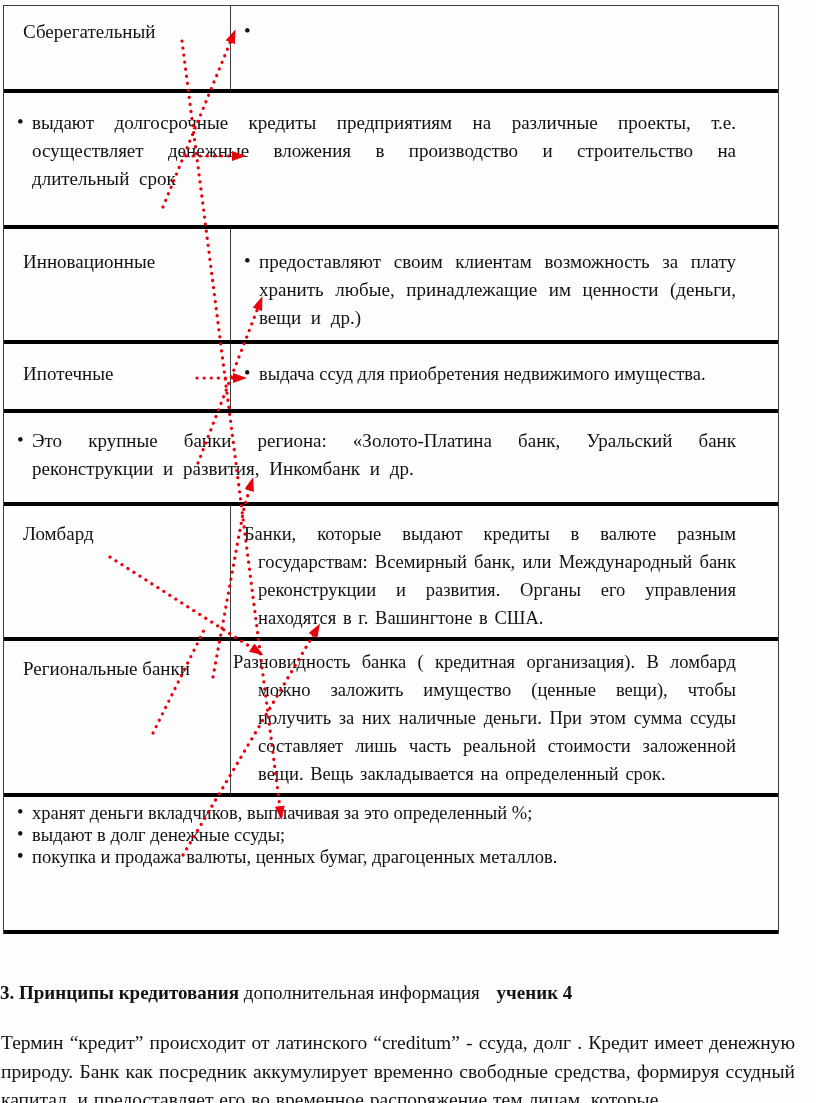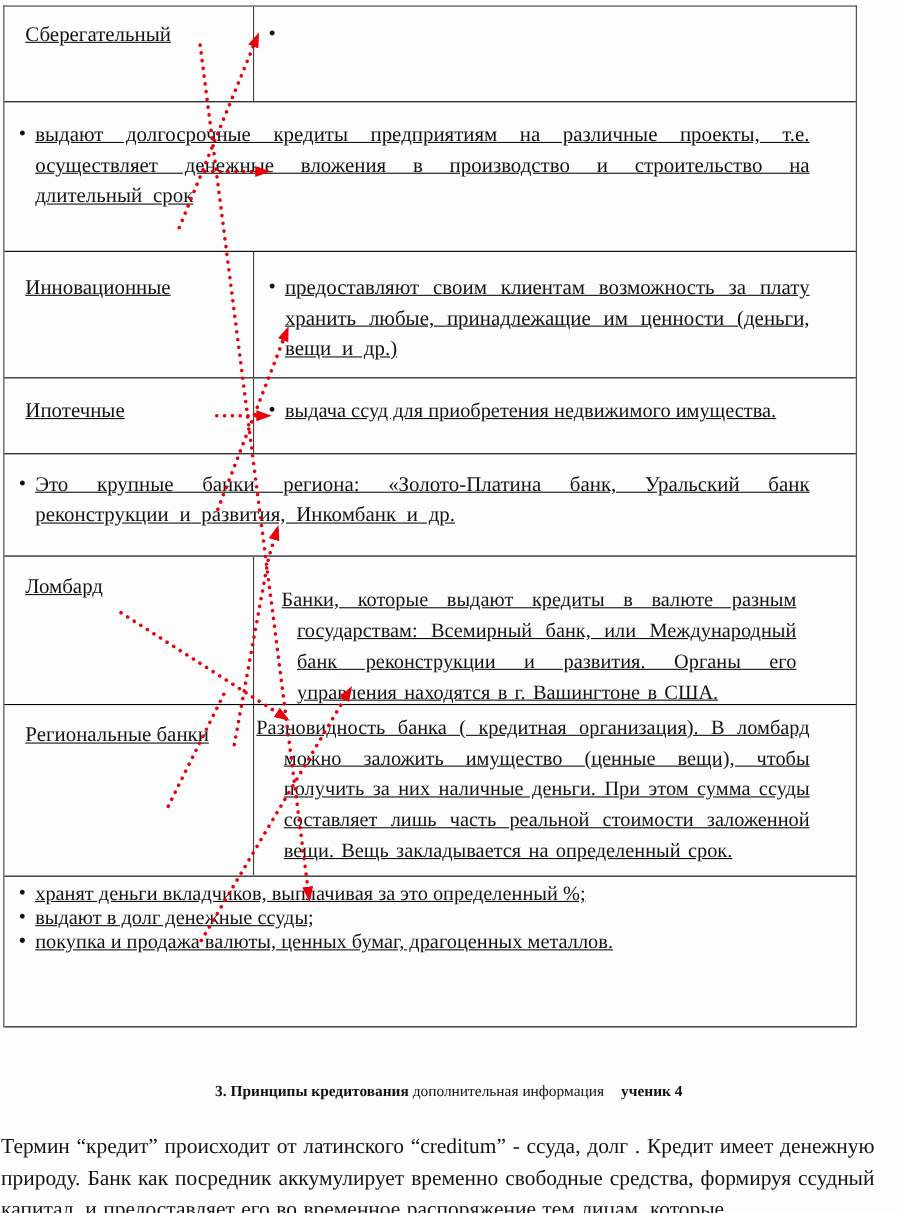--- a/index.html
+++ b/index.html
@@ -5,21 +5,21 @@
   html,body{margin:0;padding:0;}
   body{
     width:816px;height:1103px;position:relative;overflow:hidden;
     background:#fdfdfd;color:#121212;
     font-family:"Liberation Serif", serif;
   }
   .banks-table{
     position:absolute;left:3px;top:5px;width:774px;
     border:1px solid #3f3f3f;border-bottom:none;background:transparent;
   }
-  .trow{display:flex;border-bottom:1px solid #000000;box-sizing:border-box;overflow:hidden;text-decoration:underline;}
+  .trow{display:flex;border-bottom:4px solid #000000;box-sizing:border-box;overflow:hidden;}
   .lcell{
     width:227px;box-sizing:border-box;border-right:1px solid #3f3f3f;
     padding:12px 4px 0 19px;font-size:19px;line-height:28px;
   }
   .rcell{
     flex:1;box-sizing:border-box;padding:12px 42px 0 13px;
     font-size:19px;line-height:28px;text-align:justify;
   }
   .r1{height:87px}.r2{height:136px}.r3{height:115px}.r4{height:69px}
   .r5{height:93px}.r6{height:135px}.r7{height:156px}.r8{height:137px}
@@ -30,28 +30,28 @@
   .r6 .lcell,.r6 .rcell{padding-top:14px}
   .r7 .lcell{padding-top:14px}
   .r7 .rcell{padding-top:7px}
   .r8 .lcell{padding-top:18px}
   .r8 .rcell{padding-top:5px;line-height:22px;font-size:18.5px}
   .r1 .rcell,.r2 .rcell,.r3 .rcell,.r5 .rcell{word-spacing:5px}
   .r4 .rcell{font-size:18.5px}
   .r6 .rcell,.r7 .rcell{font-size:18.5px;word-spacing:2px}
   .li{position:relative;padding-left:15px}
   .li .b{position:absolute;left:0;top:-1px}
-  .hang6{padding-left:14px;text-indent:-14px;margin:12px}
+  .hang6{padding-left:14px;text-indent:-14px;margin:0}
   .hang7{padding-left:14px;text-indent:-25px;margin:0}
   .label-wrap{max-width:168px;padding-left:22px;text-indent:-22px}
   #arrows-svg{position:absolute;left:0;top:0;pointer-events:none;z-index:5}
   .arrow{fill:none;stroke-width:3.2;stroke-dasharray:0.1 7;stroke-linecap:round}
   .section-heading{
-    position:absolute;top:981px;left:0;width:100%;text-align:center;
-    font-size:14px;line-height:24px;
+    position:absolute;top:981px;left:0;width:100%;text-align:left;
+    font-size:19px;line-height:24px;
   }
   .section-heading .bold{font-weight:bold}
   .section-heading .student{margin-left:12px}
   .body-paragraph{
     position:absolute;top:1029px;left:1px;width:794px;
     font-size:19.5px;line-height:28.5px;text-align:justify;word-spacing:1px;
   }
 </style>
 </head>
 <body>

